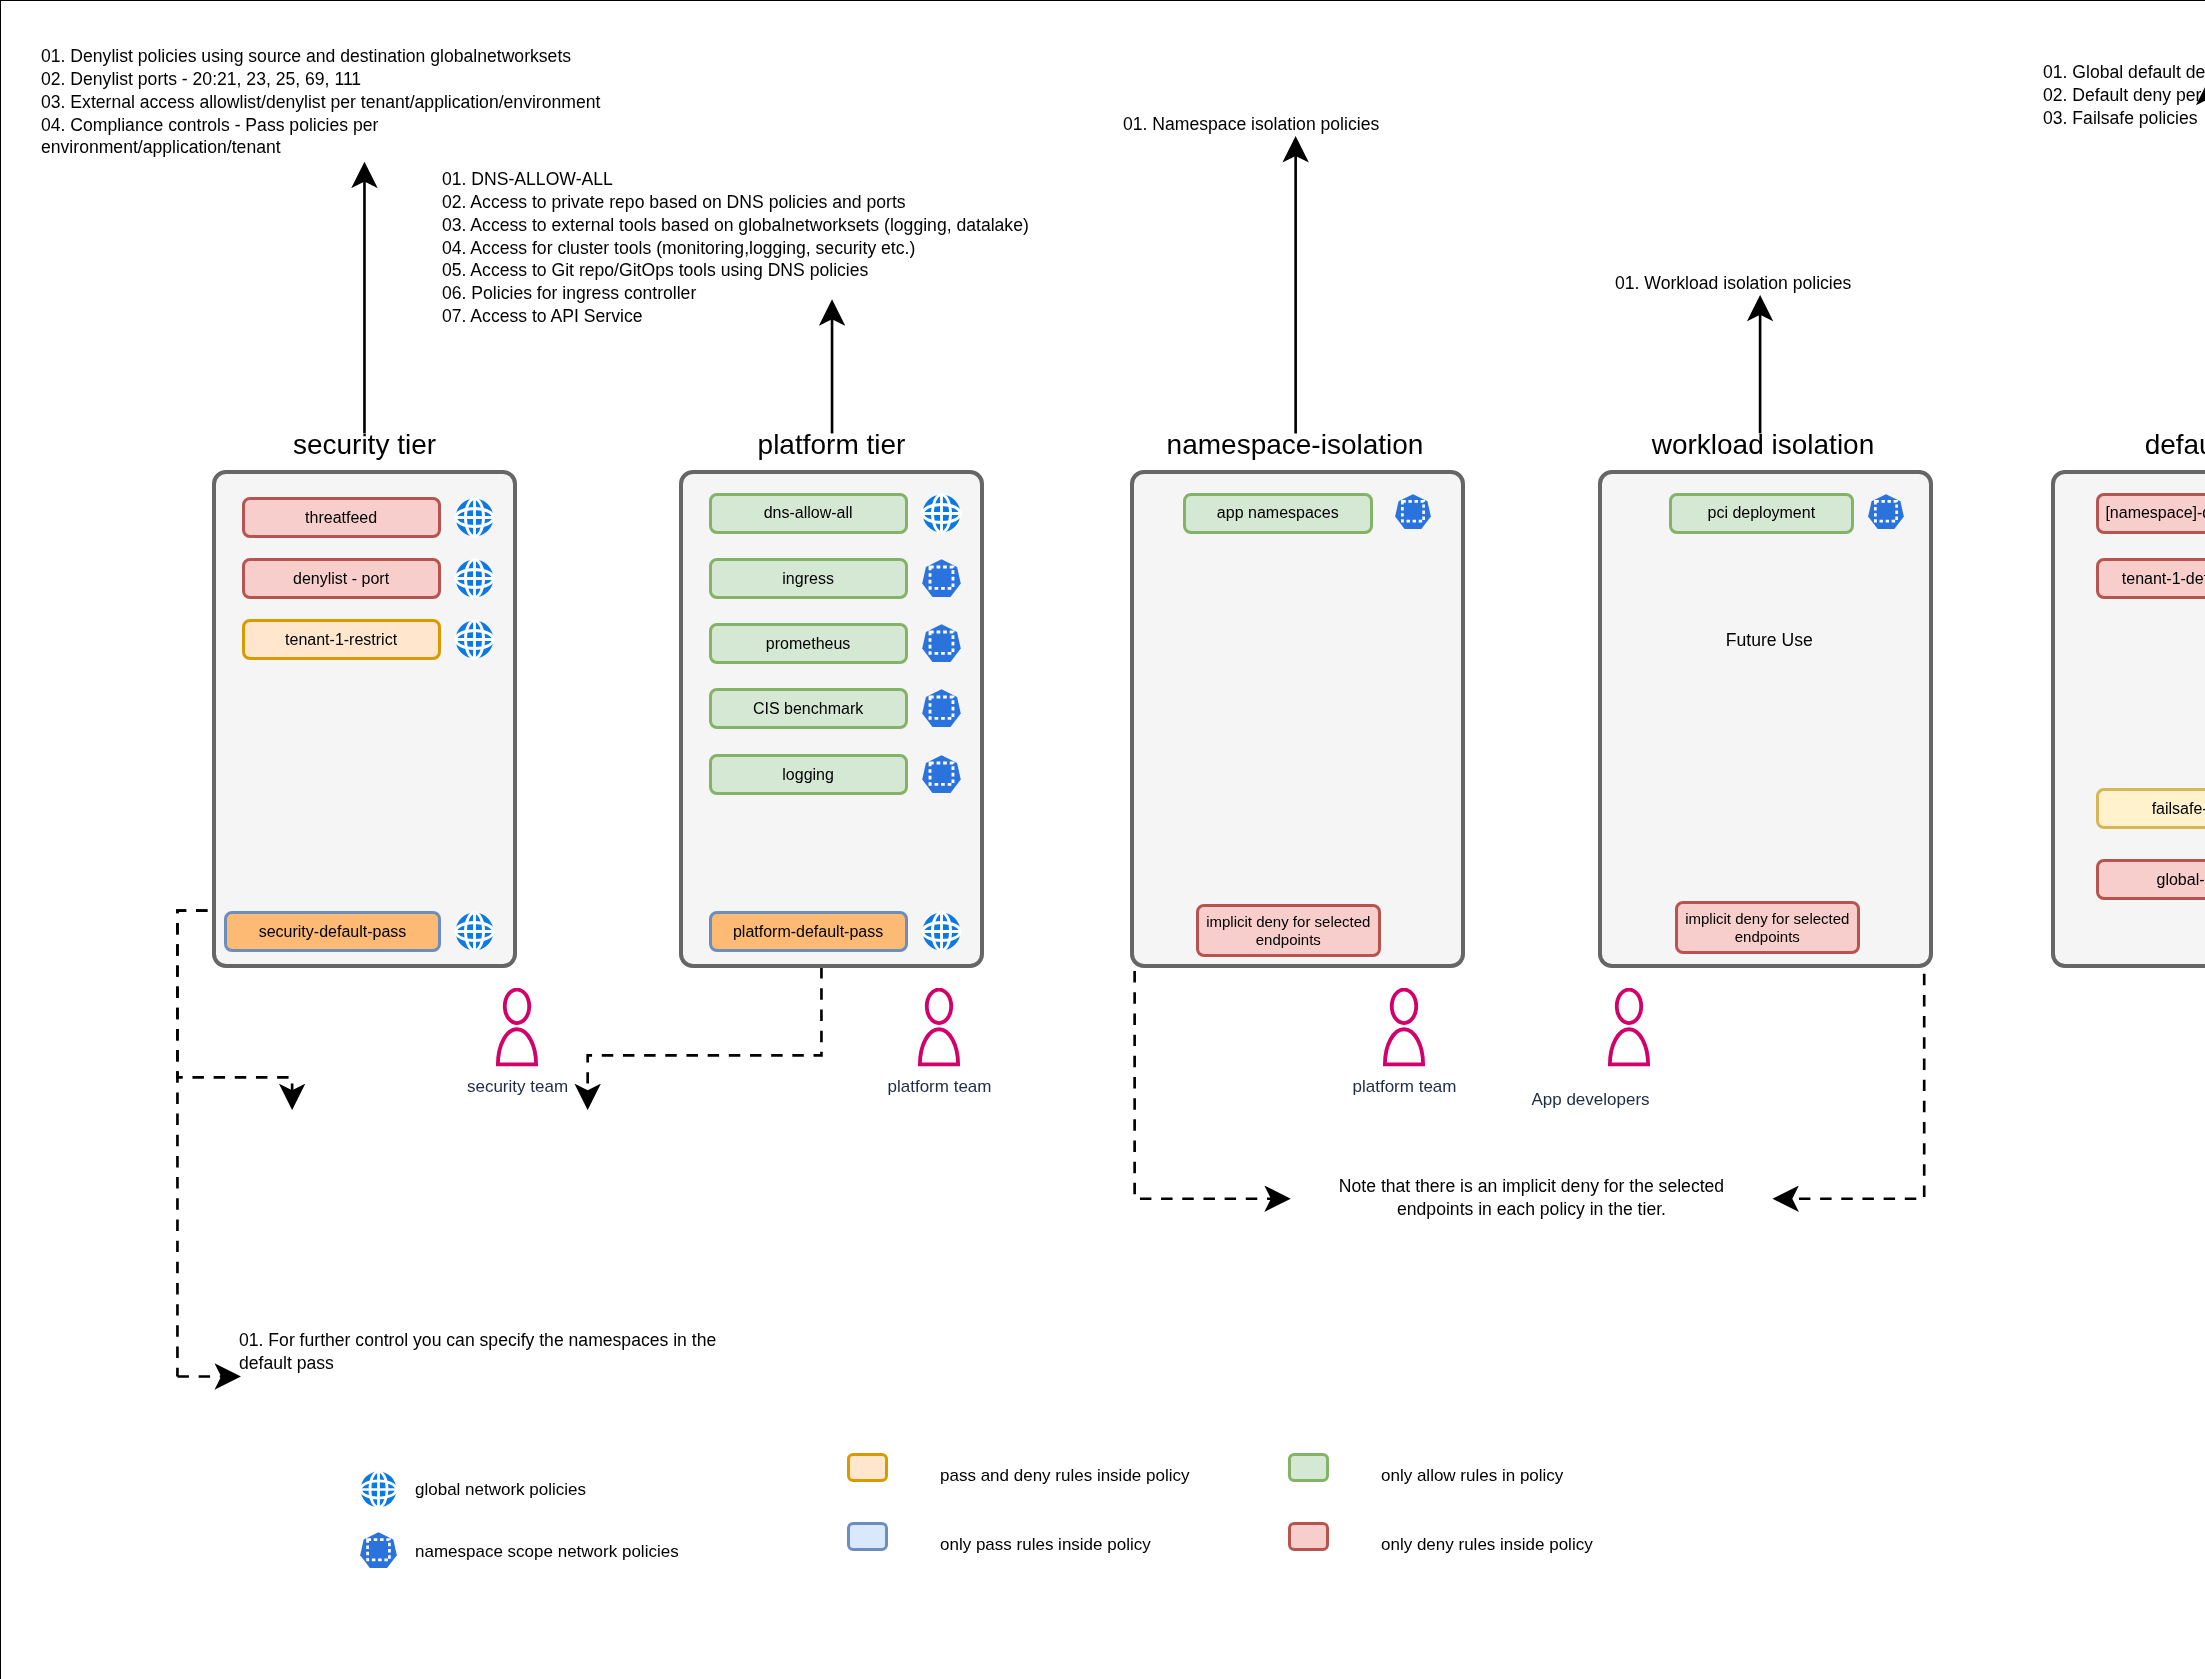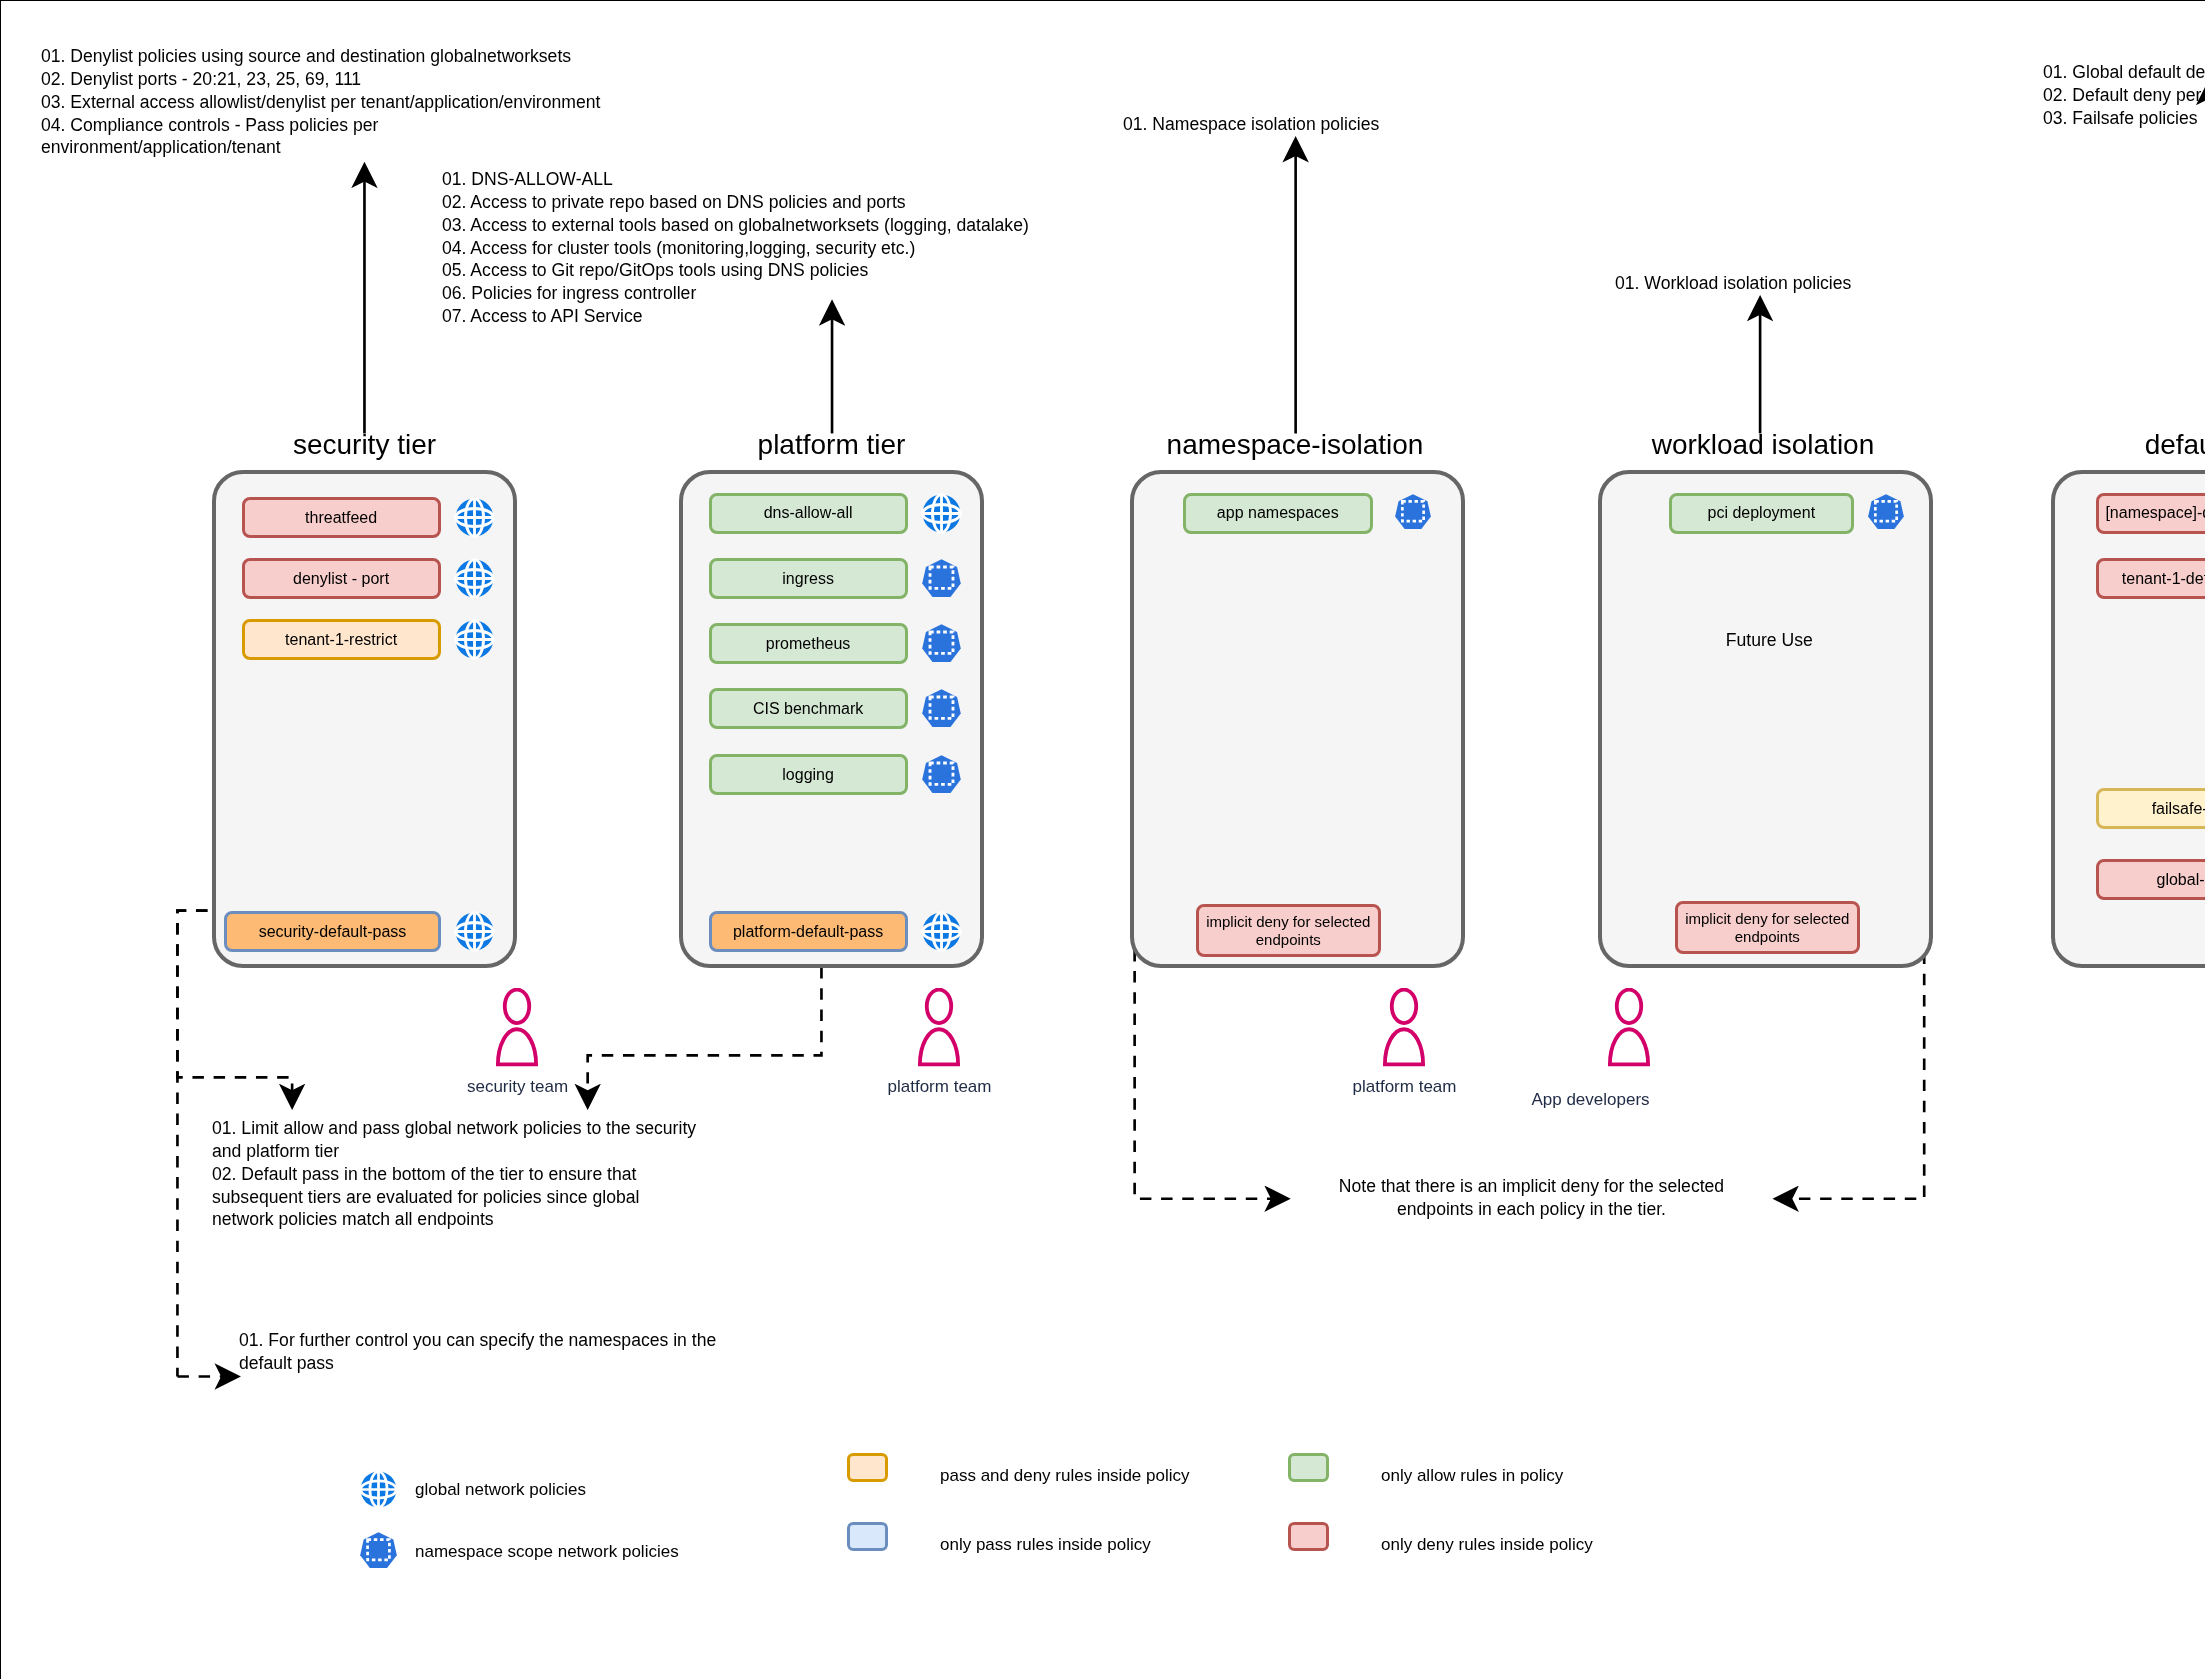--- a/index.html
+++ b/index.html
@@ -40,21 +40,21 @@
     width: 100%;
     top: 0;
     left: 0;
   }
 
   
   .tier {
     position: absolute;
     background: #f5f5f5;
     border: 4px solid #666666;
-    border-radius: 31px;
+    border-radius: 14px;
     box-sizing: border-box;
   }
 
   
   .pill {
     position: absolute;
     box-sizing: border-box;
     border-radius: 8px;
     border-width: 3.1px;
     border-style: solid;
@@ -169,25 +169,20 @@
 07. Access to API Service</div>
 
   <div class="note" style="left:1122px; top:112px; width:397px;">01. Namespace isolation policies</div>
 
   <div class="note" style="left:1614px; top:271px; width:397px;">01. Workload isolation policies</div>
 
   <div class="note" style="left:2042px; top:60px; width:397px;">01. Global default deny
 02. Default deny per namespace
 03. Failsafe policies</div>
 
-  <div class="note" style="left:211px; top:1116px; width:591px;">01. Limit allow and pass global network policies to the security
-and platform tier
-02. Default pass in the bottom of the tier to ensure that
-subsequent tiers are evaluated for policies since global
-network policies match all endpoints</div>
 
   <div class="note" style="left:238px; top:1328px; width:587px;">01. For further control you can specify the namespaces in the
 default pass</div>
 
   <div class="note" style="left:1301px; top:1174px; width:459px; text-align:center;">Note that there is an implicit deny for the selected
 endpoints in each policy in the tier.</div>
 
   <div class="abs" style="left:207px; top:428px; width:313px; height:542px;">
     <div class="tier-title">security tier</div>
     <div class="tier" style="left:4px; top:41px; width:305px; height:498px;">

